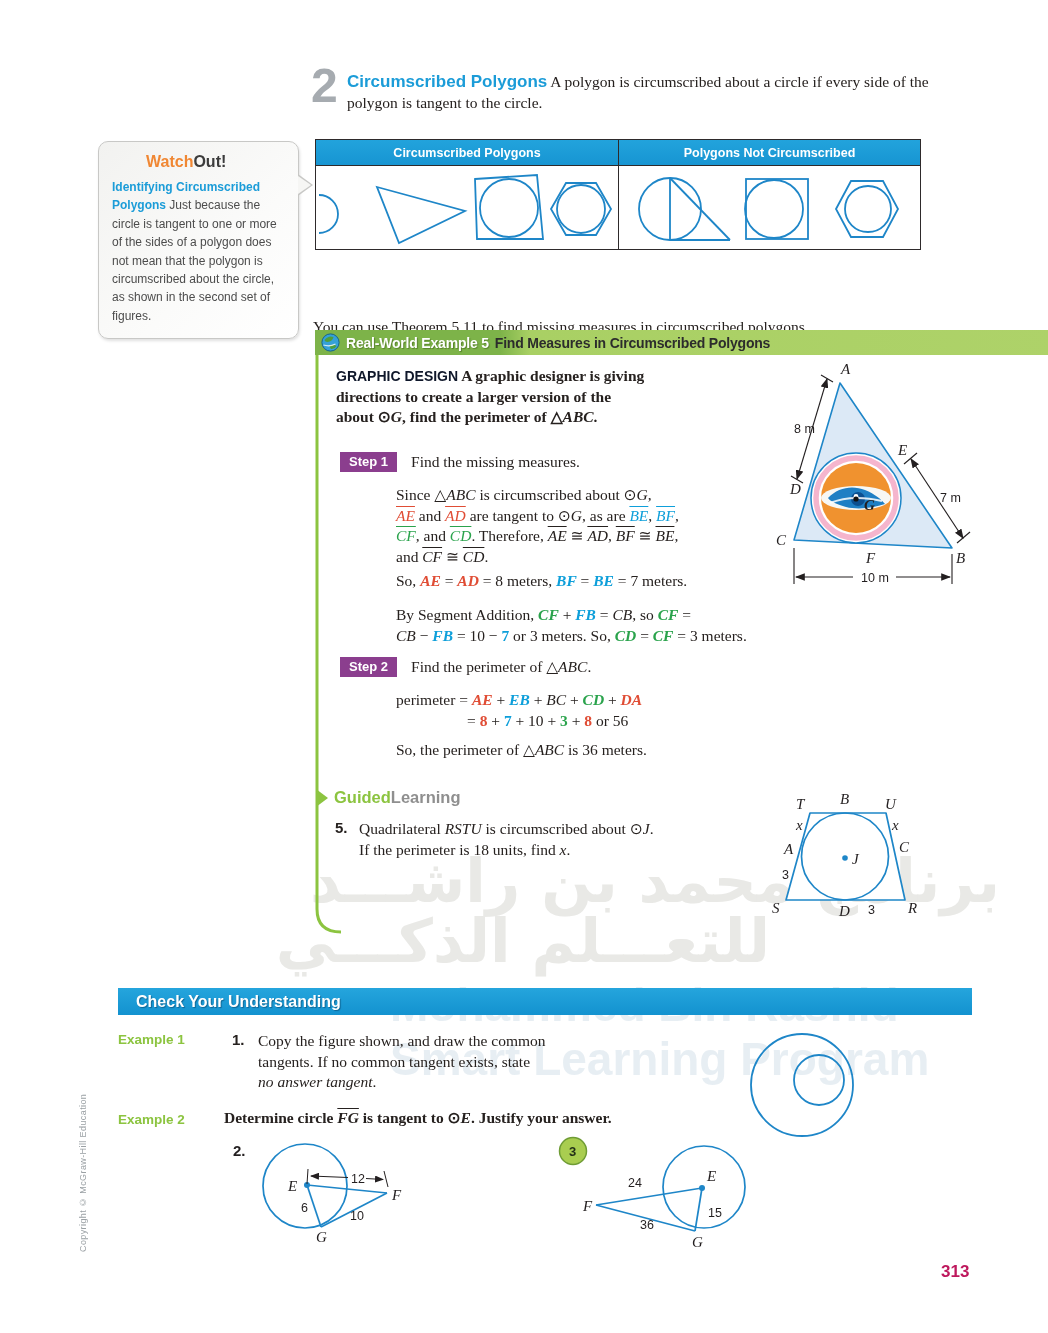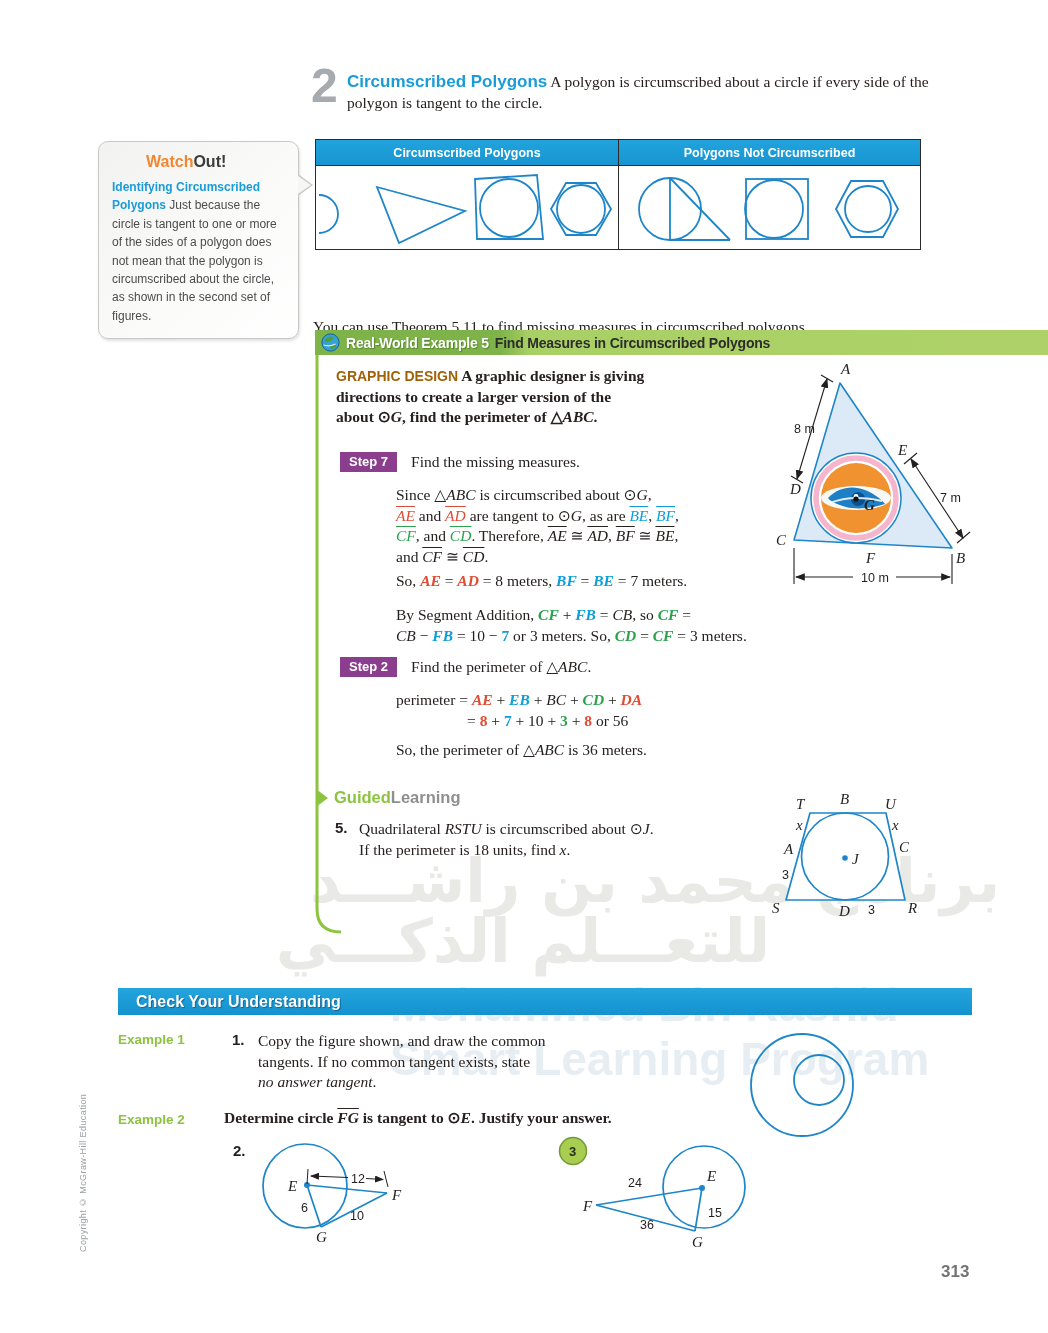--- a/index.html
+++ b/index.html
@@ -8,21 +8,21 @@
   .abs{position:absolute;}
 
   
   .s-i{font-style:italic;}
   .s-b{font-weight:700;}
   .s-bi{font-weight:700;font-style:italic;}
   .s-red{color:#e04d35;}
   .s-blue{color:#0e9fda;}
   .s-green{color:#2aa34c;}
   .s-ol{text-decoration:overline;text-decoration-thickness:1px;}
-  .s-label{font-family:"Liberation Sans",sans-serif;font-weight:700;color:#a16207;font-size:14px;}
+  .s-label{font-family:"Liberation Sans",sans-serif;font-weight:700;color:#0f172a;font-size:14px;}
 
   
   .wm{pointer-events:none;white-space:nowrap;z-index:0;}
   .wm-ar{font-family:"DejaVu Sans",sans-serif;font-weight:700;color:#e9e9e6;font-size:60px;direction:rtl;}
   .wm-en{font-family:"Liberation Sans",sans-serif;font-weight:700;font-size:46px;color:rgba(175,200,215,0.30);}
 
   .content{position:relative;z-index:1;}
 
   
   .numeral{font-family:"Liberation Sans",sans-serif;font-weight:700;font-size:48px;color:#a6abb0;line-height:1;}
@@ -89,21 +89,21 @@
 
   
   .lbl{font:italic 15px "Liberation Serif",serif;fill:#231f20;}
   .lblb{font:italic 700 15px "Liberation Serif",serif;fill:#231f20;}
   .dim{font:12.5px "Liberation Sans",sans-serif;fill:#231f20;}
   .num{font:700 13px "Liberation Sans",sans-serif;fill:#233018;}
   svg{display:block;}
 
   .copyright{writing-mode:vertical-rl;transform:rotate(180deg);font-family:"Liberation Sans",sans-serif;
     font-size:9px;color:#9aa0a4;letter-spacing:0.4px;height:190px;}
-  .pagenum{font-family:"Liberation Sans",sans-serif;font-weight:700;font-size:17px;color:#737373;}
+  .pagenum{font-family:"Liberation Sans",sans-serif;font-weight:700;font-size:17px;color:#be185d;}
 </style>
 </head>
 <body>
 
 <div class="page">
 
   <div class="abs wm wm-ar" style="left:310px;top:846px;width:790px;text-align:left;">برنامج محمد بن راشـــد</div>
   <div class="abs wm wm-ar" style="left:300px;top:906px;width:470px;text-align:left;">للتعـــلم الذكـــي</div>
   <div class="abs wm wm-en" style="left:390px;top:978px;">Mohammed Bin Rashid</div>
   <div class="abs wm wm-en" style="left:390px;top:1032px;">Smart Learning Program</div>
@@ -214,21 +214,21 @@
       <text class="lbl" x="69" y="16">A</text>
       <text class="lbl" x="184" y="205">B</text>
       <text class="lbl" x="4" y="187">C</text>
       <text class="lbl" x="18" y="136">D</text>
       <text class="lbl" x="126" y="97">E</text>
       <text class="lbl" x="94" y="205">F</text>
       <text class="lblb" x="92" y="152">G</text>
     </svg>
 
     <div class="abs stepline" style="left:340px;top:452px;">
-      <span class="stepbadge">Step 7</span>
+      <span class="stepbadge">Step 1</span>
       <span class="steptitle">Find the missing measures.</span>
     </div>
 
     <div class="abs mathline" style="left:396px;top:485px;">
       <div><span>Since </span><span>△</span><span class="s-i">ABC</span><span> is circumscribed about </span><span>⊙</span><span class="s-i">G</span><span>,</span></div>
       <div><span class="s-i s-red s-ol">AE</span><span> and </span><span class="s-i s-red s-ol">AD</span><span> are tangent to </span><span>⊙</span><span class="s-i">G</span><span>, as are </span><span class="s-i s-blue s-ol">BE</span><span>, </span><span class="s-i s-blue s-ol">BF</span><span>,</span></div>
       <div><span class="s-i s-green s-ol">CF</span><span>, and </span><span class="s-i s-green s-ol">CD</span><span>. Therefore, </span><span class="s-i s-ol">AE</span><span> ≅ </span><span class="s-i s-ol">AD</span><span>, </span><span class="s-i s-ol">BF</span><span> ≅ </span><span class="s-i s-ol">BE</span><span>,</span></div>
       <div><span>and </span><span class="s-i s-ol">CF</span><span> ≅ </span><span class="s-i s-ol">CD</span><span>.</span></div>
     </div>
 

